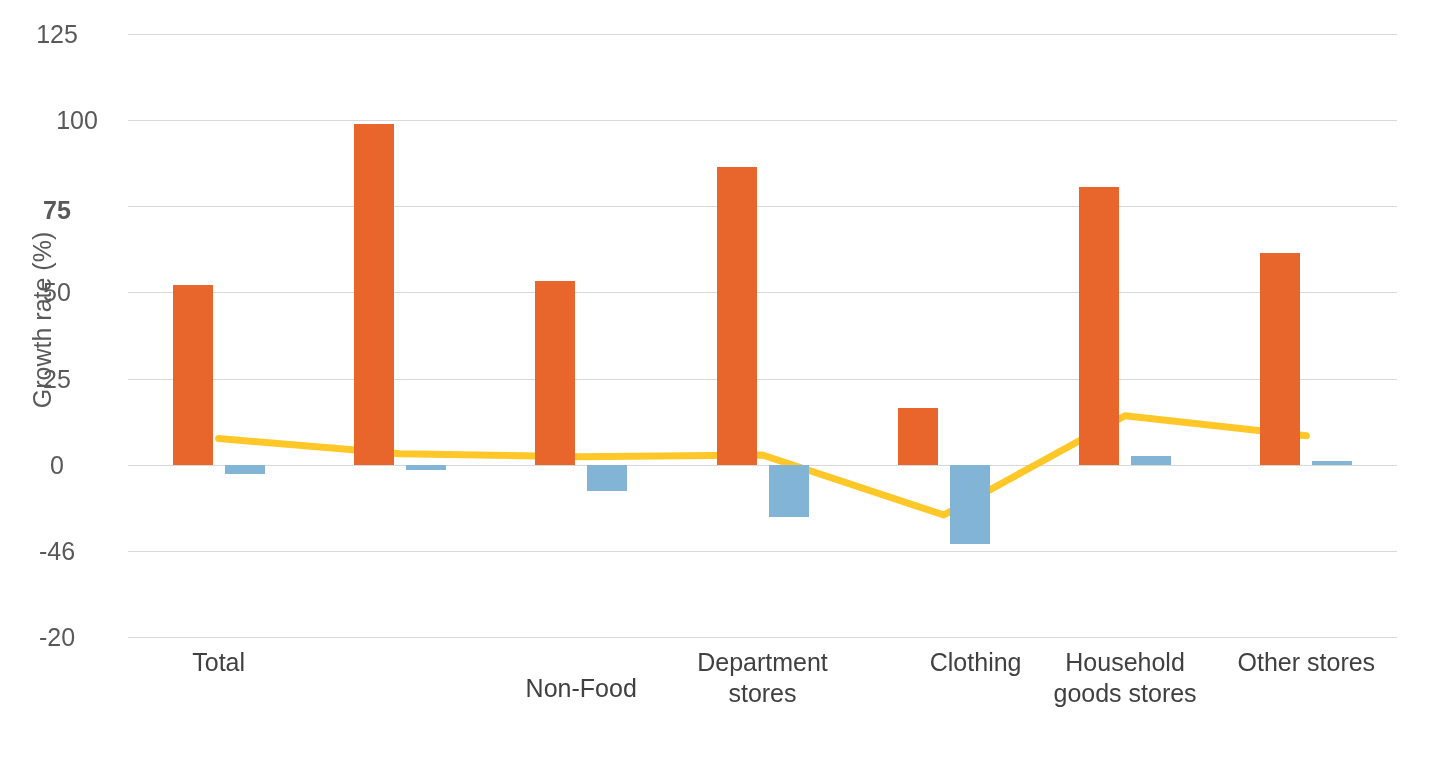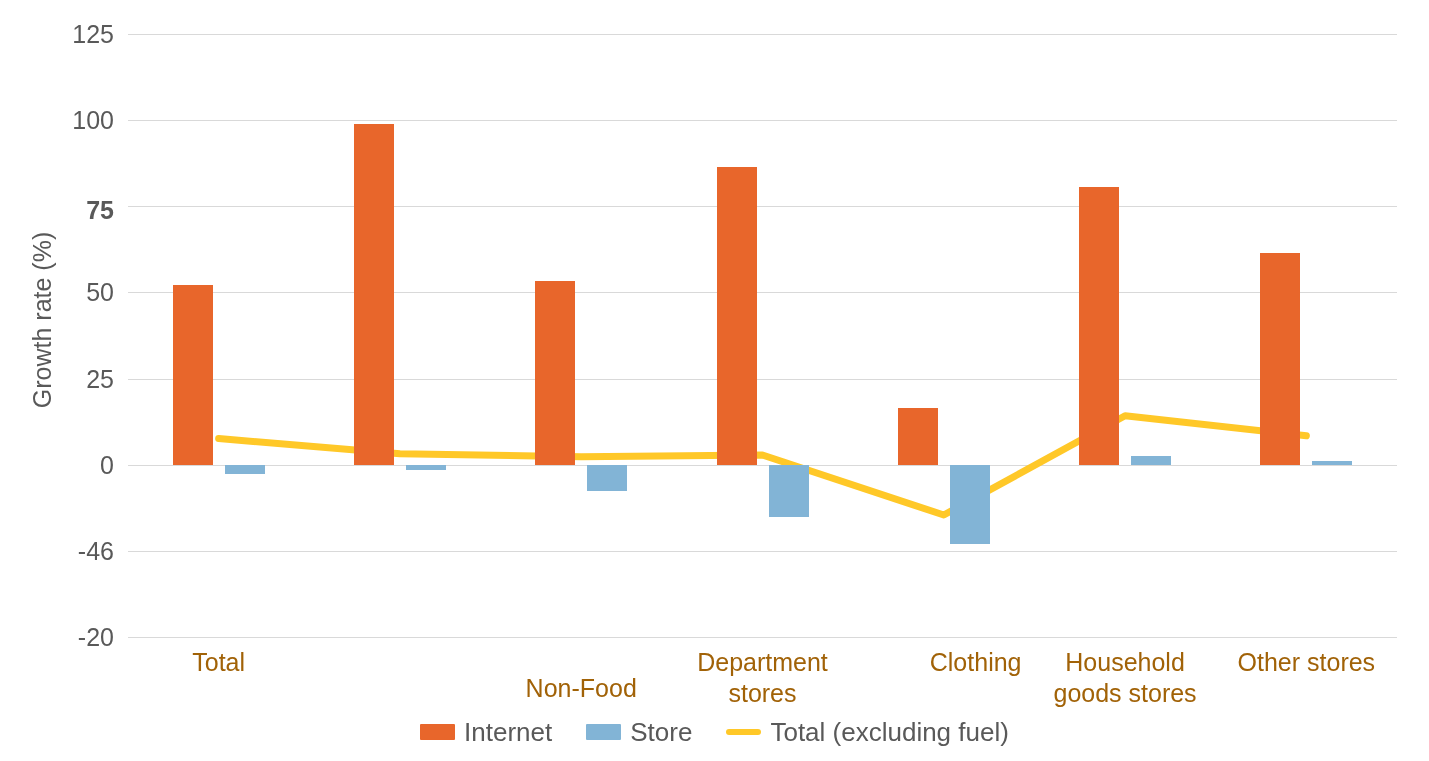--- a/index.html
+++ b/index.html
@@ -35,21 +35,21 @@
     font-size: 25px;
     color: #595959;
     letter-spacing: 0px;
     white-space: nowrap;
   }
   
   .y-tick-label {
     position: absolute;
     right: 0;
     width: 100%;
-    text-align: right;
+    text-align: center;
     font-size: 25px;
     color: #595959;
     transform: translateY(-50%);
     padding-right: 14px;
     box-sizing: border-box;
     white-space: nowrap;
   }
   #y-tick-labels {
     position: absolute;
     left: 0px;
@@ -97,21 +97,21 @@
     top: 647px;
     width: 1269px;
     height: 62px;
   }
   .cat-label {
     position: absolute;
     top: 0;
     text-align: center;
     font-size: 25px;
     line-height: 31px;
-    color: #a16207;
+    color: #404040;
   }
   
   #legend {
     position: absolute;
     left: 0;
     top: 712px;
     width: 1429px;
     height: 40px;
     display: flex;
     align-items: center;
@@ -186,28 +186,14 @@
 
   <div id="category-labels">
       <div class="cat-label" style="left: 0px; width: 181.286px;">Total</div>
       <div class="cat-label" style="left: 362.571px; width: 181.286px; margin-top: 26px;">Non-Food</div>
       <div class="cat-label" style="left: 543.857px; width: 181.286px;">Department stores</div>
       <div class="cat-label" style="left: 757px; width: 181.286px;">Clothing</div>
       <div class="cat-label" style="left: 906.429px; width: 181.286px;">Household goods stores</div>
       <div class="cat-label" style="left: 1087.71px; width: 181.286px;">Other stores</div>
     </div>
 
-  <div id="legend">
-      <div class="legend-item">
-        <span class="legend-swatch" style="background: rgb(232, 102, 43);"></span>
-        <span class="legend-text">Internet</span>
-      </div>
-      <div class="legend-item">
-        <span class="legend-swatch" style="background: rgb(130, 180, 214);"></span>
-        <span class="legend-text">Store</span>
-      </div>
-      <div class="legend-item">
-        <span class="legend-swatch line-swatch" style="background: rgb(255, 200, 40);"></span>
-        <span class="legend-text">Total (excluding fuel)</span>
-      </div>
-    </div>
 
 </div>
 
 </body></html>

